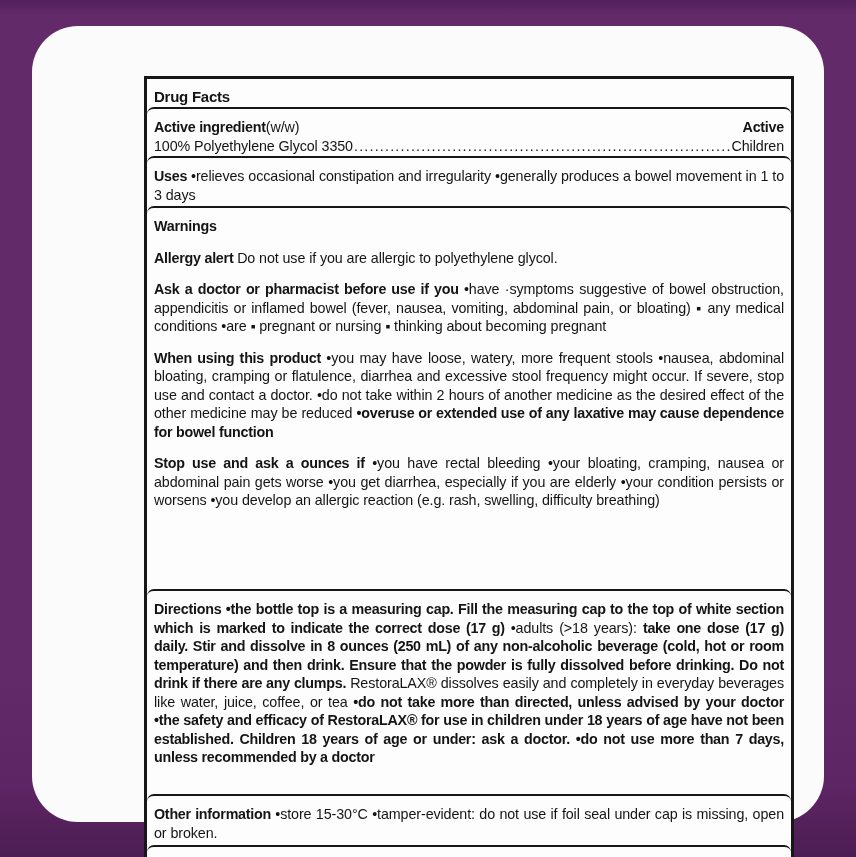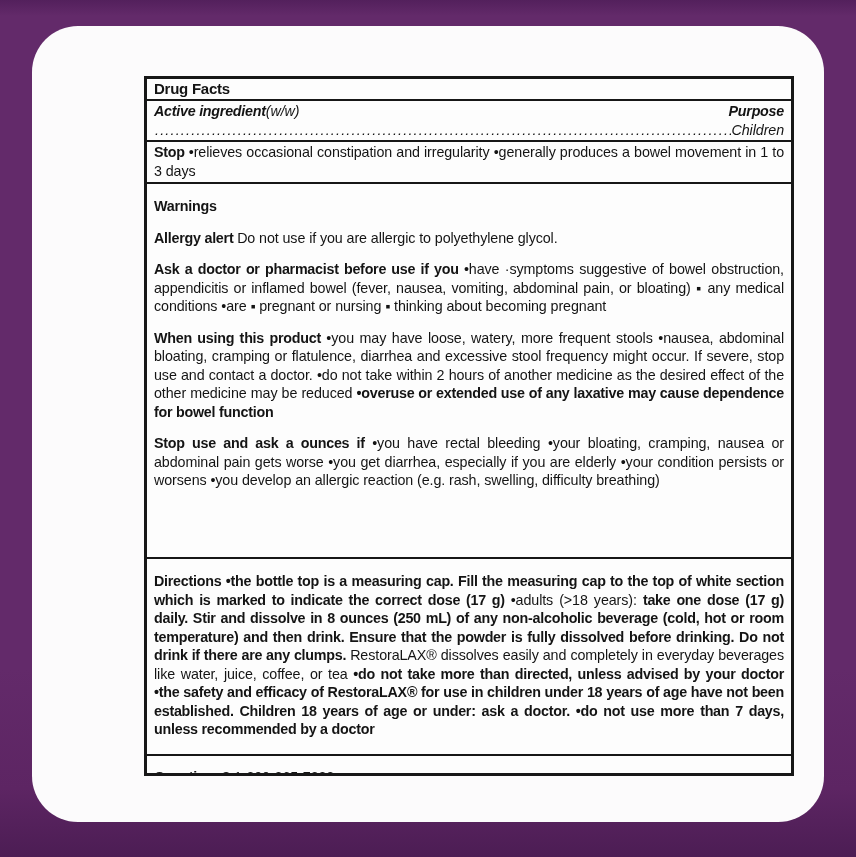--- a/index.html
+++ b/index.html
@@ -11,72 +11,76 @@
   .card{
     position:absolute;left:32px;top:26px;width:792px;height:796px;
     background:#fcfbfc;border-radius:46px;
   }
   .dft{
     position:absolute;left:112px;top:50px;width:650px;
     box-sizing:border-box;border:3px solid #171717;
     background:#fdfdfd;color:#141414;
     font-size:14.3px;line-height:18.5px;letter-spacing:-0.1px;
   }
-  .row{box-sizing:content-box;padding:1px 7px 0 7px;overflow:hidden;}
+  .row{box-sizing:content-box;padding:9px 7px 0 7px;overflow:hidden;border-radius:7px;}
   .row + .row{border-top:2px solid #171717;}
   .b{font-weight:bold;letter-spacing:-0.25px;}
   .r-title{height:19px;line-height:18px;font-size:15px;}
   .r-active{height:38px;}
   .r-uses{height:39px;}
   .r-warnings{height:372px;}
   .r-directions{height:194px;}
   .r-other{height:40px;}
   .r-inactive{height:20px;}
   .r-questions{height:16px;line-height:16px;}
-  .flexline{display:flex;align-items:flex-end;font-style:italic;}
+  .flexline{display:flex;align-items:flex-end;}
   .spacer{flex:1;}
   .leader{flex:1;overflow:hidden;white-space:nowrap;letter-spacing:1.2px;margin:0 1px;}
   .para{text-align:justify;text-align-last:left;margin-top:13px;}
-  .para:first-child{margin-top:12px;}
+  .para:first-child{margin-top:0;}
   .r-uses .para,.r-other .para{margin-top:0;}
 </style>
 </head>
 <body>
 
 <div class="card">
   <div class="dft">
 
     <div class="row r-title">
       <span class="b">Drug Facts</span>
     </div>
 
     <div class="row r-active">
       <div class="flexline">
         <span class="b">Active ingredient</span>
         <span> (w/w)</span>
         <span class="spacer"></span>
-        <span class="b">Purpose</span>
+        <span class="b">Active</span>
       </div>
       <div class="flexline">
+        <span>100% Polyethylene Glycol 3350</span>
         <span class="leader">................................................................................................................................................................</span>
         <span>Children</span>
       </div>
     </div>
 
     <div class="row r-uses sec">
-        <div class="para"><span class="b">Stop </span><span>•relieves occasional constipation and irregularity •generally produces a bowel movement in 1 to 3 days</span></div>
+        <div class="para"><span class="b">Uses </span><span>•relieves occasional constipation and irregularity •generally produces a bowel movement in 1 to 3 days</span></div>
       </div>
     <div class="row r-warnings sec">
         <div class="para"><span class="b">Warnings</span></div>
         <div class="para"><span class="b">Allergy alert </span><span>Do not use if you are allergic to polyethylene glycol.</span></div>
         <div class="para"><span class="b">Ask a doctor or pharmacist before use if you </span><span>•have ·symptoms suggestive of bowel obstruction, appendicitis or inflamed bowel (fever, nausea, vomiting, abdominal pain, or bloating) ▪ any medical conditions •are ▪ pregnant or nursing ▪ thinking about becoming pregnant</span></div>
         <div class="para"><span class="b">When using this product </span><span>•you may have loose, watery, more frequent stools •nausea, abdominal bloating, cramping or flatulence, diarrhea and excessive stool frequency might occur. If severe, stop use and contact a doctor. •do not take within 2 hours of another medicine as the desired effect of the other medicine may be reduced </span><span class="b">•overuse or extended use of any laxative may cause dependence for bowel function</span></div>
         <div class="para"><span class="b">Stop use and ask a ounces if </span><span>•you have rectal bleeding •your bloating, cramping, nausea or abdominal pain gets worse •you get diarrhea, especially if you are elderly •your condition persists or worsens •you develop an allergic reaction (e.g. rash, swelling, difficulty breathing)</span></div>
       </div>
     <div class="row r-directions sec">
         <div class="para"><span class="b">Directions •the bottle top is a measuring cap. Fill the measuring cap to the top of white section which is marked to indicate the correct dose (17 g) </span><span>•adults (&gt;18 years): </span><span class="b">take one dose (17 g) daily. Stir and dissolve in 8 ounces (250 mL) of any non-alcoholic beverage (cold, hot or room temperature) and then drink.  Ensure that the powder is fully dissolved before drinking. Do not drink if there are any clumps. </span><span>RestoraLAX® dissolves easily and completely in everyday beverages like water, juice, coffee, or tea </span><span class="b">•do not take more than directed, unless advised by your doctor •the safety and efficacy of RestoraLAX® for use in children under 18 years of age have not been established. Children 18 years of age or under: ask a doctor. •do not use more than 7 days, unless recommended by a doctor</span></div>
       </div>
+    <div class="row r-other sec">
+        <div class="para"><span class="b">Other information </span><span>•store 15-30°C •tamper-evident: do not use if foil seal under cap is missing, open or broken.</span></div>
+      </div>
     <div class="row r-questions sec">
         <div class="para"><span class="b">Questions? </span><span>1-800-265-7382</span></div>
       </div>
 
   </div>
 </div>
 
 </body></html>

